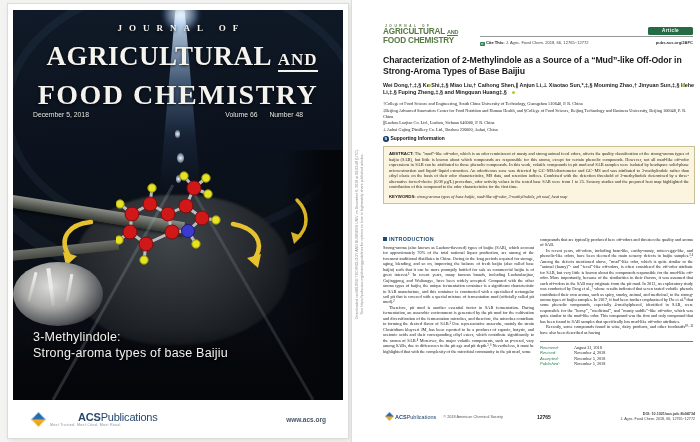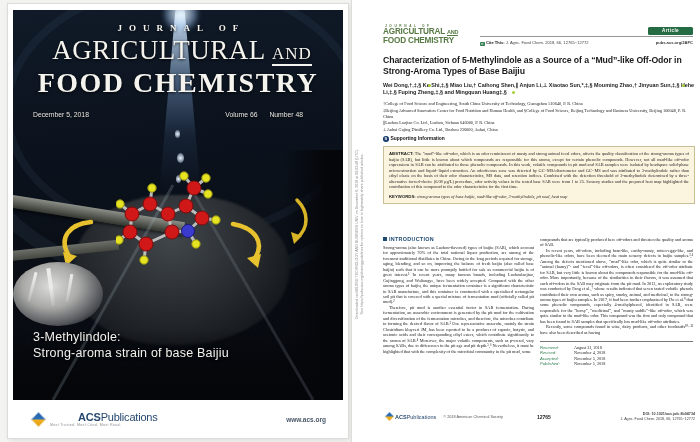--- a/index.html
+++ b/index.html
@@ -26,21 +26,21 @@
             background:linear-gradient(#8d9088,#565a52 60%,#33362f); box-shadow:0 2px 3px rgba(0,0,0,.5); }
   .plank2 { position:absolute; left:-14px; top:236px; width:120px; height:10px; transform:rotate(-6deg);
             background:linear-gradient(#6d7068,#44473f); }
   .dark-right { position:absolute; right:0; top:140px; width:60px; height:250px;
                 background:linear-gradient(to left, #04060a 30%, rgba(4,6,10,0)); }
   .dark-bottom { position:absolute; left:0; bottom:0; width:100%; height:70px;
                  background:linear-gradient(to top, #04060a 20%, rgba(4,6,10,0)); }
   .cover-masthead { position:absolute; left:0; top:13px; width:100%; text-align:center; color:#f4f3ee;
                     font-family:"Liberation Serif", serif; text-shadow:0 1px 3px rgba(0,0,0,.8); }
   .kicker { font-size:9px; letter-spacing:7px; font-weight:700; text-indent:7px; }
-  .cov-t1 { font-size:27px; font-weight:400; letter-spacing:.5px; line-height:29px; margin-top:3px; white-space:nowrap;margin-left:8px; }
+  .cov-t1 { font-size:27px; font-weight:700; letter-spacing:.5px; line-height:41px; margin-top:3px; white-space:nowrap;margin-left:8px; }
   .cov-t1 .and { font-size:17px; border-bottom:2px solid #f4f3ee; padding-bottom:1px; letter-spacing:1px; }
   .cov-t2 { font-size:28px; font-weight:700; letter-spacing:1.5px; line-height:30px; white-space:nowrap; }
   .cover-meta { position:absolute; left:0; top:101px; width:100%; padding:0 40px 0 20px; display:flex;
                 justify-content:space-between; color:#e8e7e2; font-size:6.8px; text-shadow:0 1px 2px #000; }
   .cover-meta .vn span { margin-left:10px; }
   .pitmud { position:absolute; left:242px; top:117px; width:92px; height:60px; border-radius:50%;
             background:radial-gradient(ellipse at 50% 45%, #d8d5cc, #b9b6ac 70%, #8e8c84); overflow:hidden;
             box-shadow:0 0 6px rgba(0,0,0,.6); }
   .mudblob { position:absolute; left:9px; top:6px; width:74px; height:42px; border-radius:46% 54% 58% 42%;
              background:radial-gradient(ellipse at 40% 35%, #5a4633, #3a2d1f 55%, #241b11 85%);
@@ -224,21 +224,21 @@
       <div class="cover-meta">
         <span>December 5, 2018</span>
         <span class="vn">
           <span>Volume 66</span>
           <span>Number 48</span>
         </span>
       </div>
 
       <div class="cover-caption">
         <div>3-Methylindole:</div>
-        <div>Strong-aroma strain of base Baijiu</div>
+        <div>Strong-aroma types of base Baijiu</div>
       </div>
     </div>
 
     <div class="cover-footer">
       <div class="acs-brand">
         <div class="acs-diamond"></div>
         <div class="acs-words">
           <div class="nm"><span>ACS</span><span class="light">Publications</span></div>
           <div class="tg">Most Trusted. Most Cited. Most Read.</div>
         </div>
@@ -261,21 +261,21 @@
       </div>
       <div class="m2">FOOD CHEMISTRY</div>
     </div>
     <div class="head-rule"></div>
     <div class="badge">Article</div>
     <div class="cite-row">
       <span><span class="cite-ico">➦</span><b>Cite This:</b> <span>J. Agric. Food Chem. 2018, 66, 12765−12772</span></span>
       <span class="site">pubs.acs.org/JAFC</span>
     </div>
 
-    <h1 class="title">Characterization of 5-Methylindole as a Source of a “Mud”-like Off-Odor in Strong-Aroma Types of Base Baijiu</h1>
+    <h1 class="title">Characterization of 2-Methylindole as a Source of a “Mud”-like Off-Odor in Strong-Aroma Types of Base Baijiu</h1>
     <div class="authors">Wei Dong,†,‡,§ Ke Shi,‡,§ Miao Liu,† Caihong Shen,∥ Anjun Li,⊥ Xiaotao Sun,*,‡,§ Mouming Zhao,† Jinyuan Sun,‡,§ Hehe Li,‡,§ Fuping Zheng,‡,§ and Mingquan Huang‡,§</div>
     <span class="orcid" style="left:76px; top:83.5px;"></span>
     <span class="orcid" style="left:330px; top:83.5px;"></span>
     <span class="orcid" style="left:160px; top:91px;"></span>
 
     <div class="affils">
       <div>†College of Food Science and Engineering, South China University of Technology, Guangzhou 510640, P. R. China</div>
       <div>‡Beijing Advanced Innovation Center for Food Nutrition and Human Health, and §College of Food Science, Beijing Technology and Business University, Beijing 100048, P. R. China</div>
       <div>∥Luzhou Laojiao Co. Ltd., Luzhou, Sichuan 646000, P. R. China</div>
       <div>⊥Anhui Gujing Distillery Co. Ltd., Bozhou 236000, Anhui, China</div>

